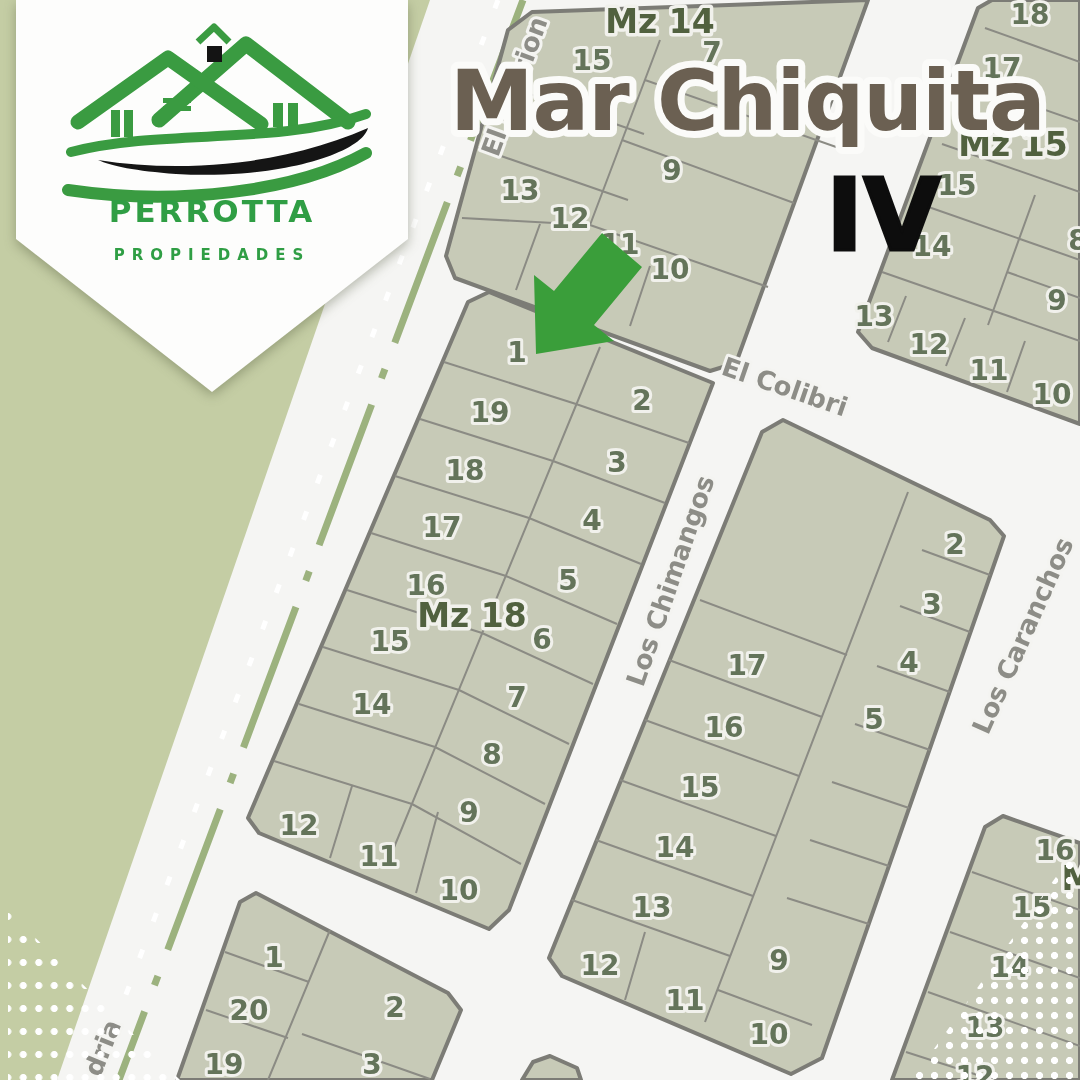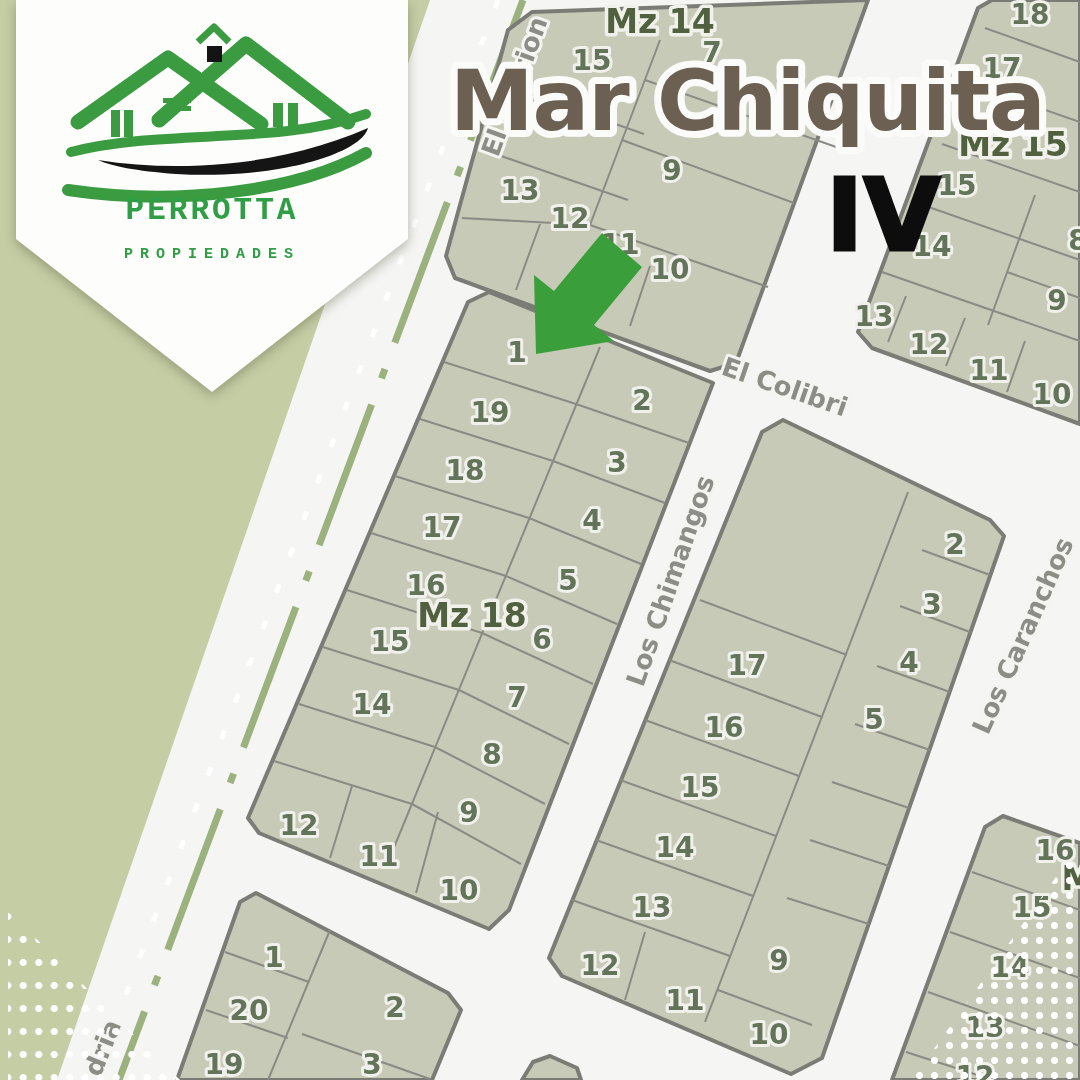--- a/index.html
+++ b/index.html
@@ -24,21 +24,21 @@
     background-size:15.5px 23px;
     clip-path:polygon(8px 6px,8px 100%,100% 100%);}
   #dots-right{left:912px;top:843px;width:168px;height:237px;
     background-image:radial-gradient(circle,#ffffff 3.2px,rgba(255,255,255,0) 3.9px);
     background-size:15px 15px;
     clip-path:polygon(100% 0,100% 100%,0 100%);}
   
   #banner-wrap{position:absolute;left:16px;top:0;width:392px;height:392px;
     filter:drop-shadow(0 4px 6px rgba(60,70,40,.35));}
   #banner{width:100%;height:100%;background:#fdfdfc;
-    clip-path:polygon(0 0,100% 0,100% 61%,50% 100%,0 61%);position:relative;font-family:Liberation Mono, monospace;}
+    clip-path:polygon(0 0,100% 0,100% 61%,50% 100%,0 61%);position:relative;}
   #brand-name{position:absolute;left:0;top:193px;width:100%;text-align:center;
     color:#2f9e44;font-size:31px;font-weight:600;letter-spacing:3px;}
   #brand-tagline{position:absolute;left:0;top:246px;width:100%;text-align:center;
     color:#2f9e44;font-size:15px;font-weight:600;letter-spacing:7px;}
 </style>
 </head>
 <body>
 
 <div id="stage">
 

